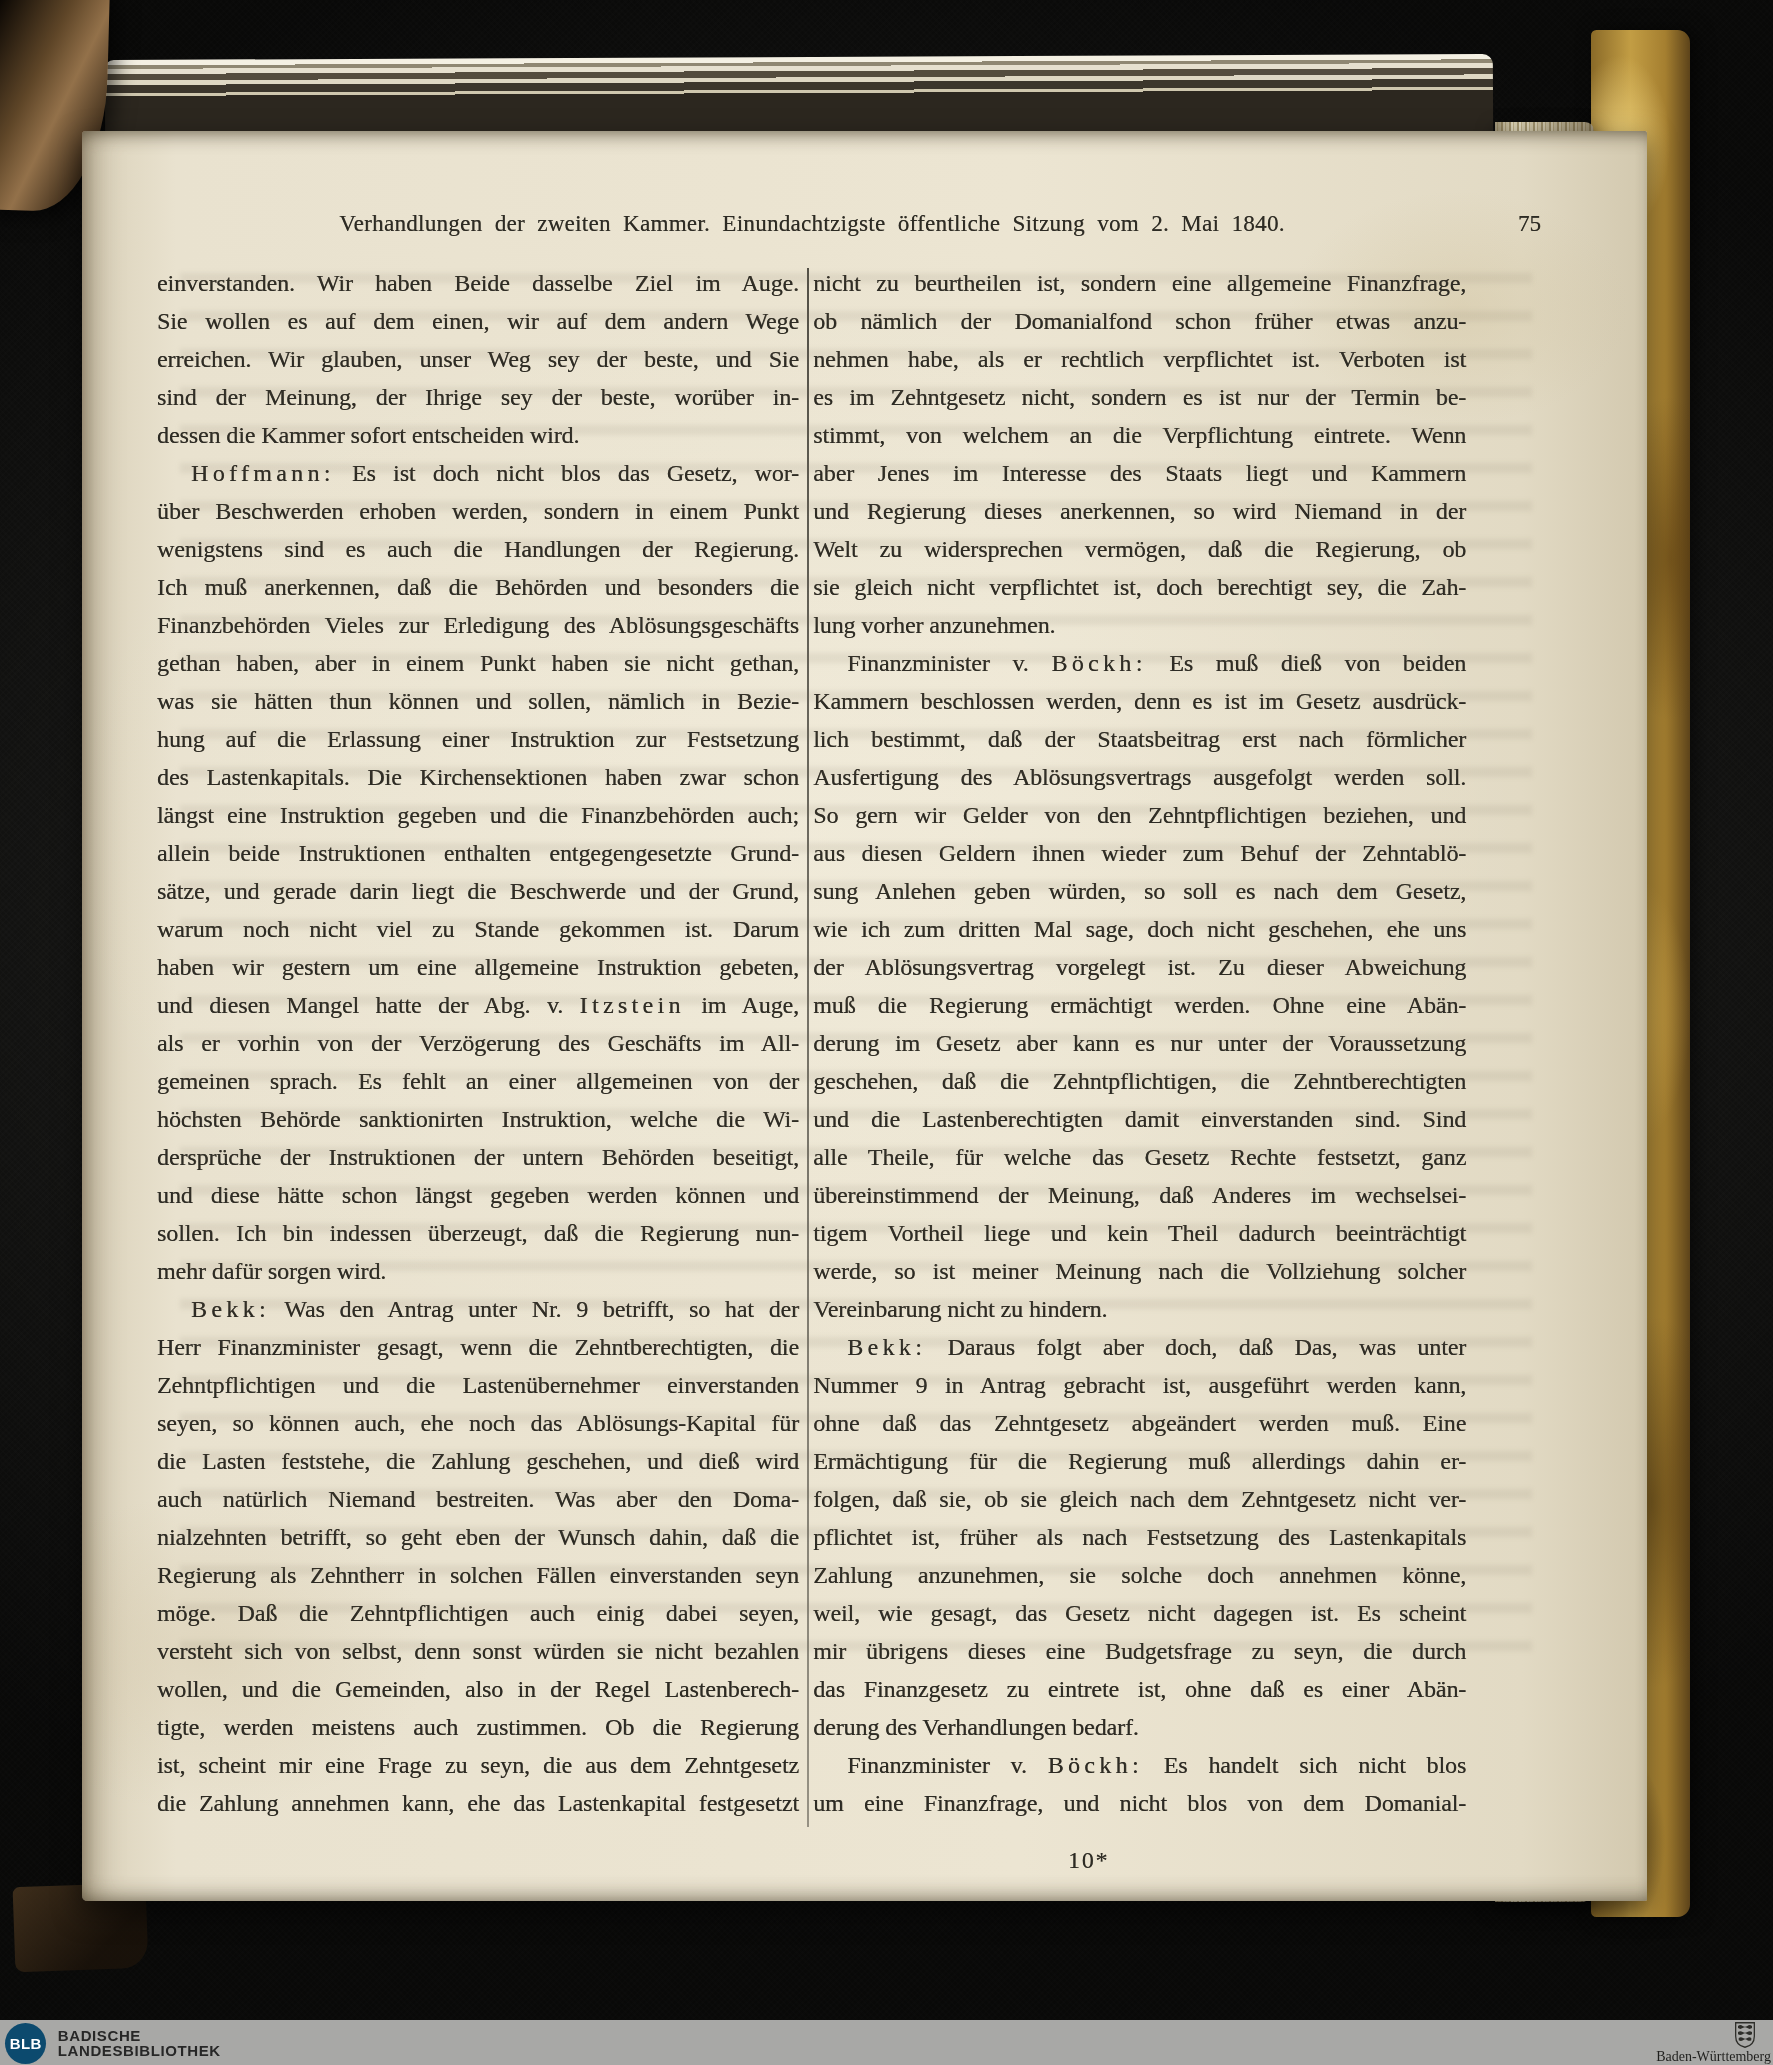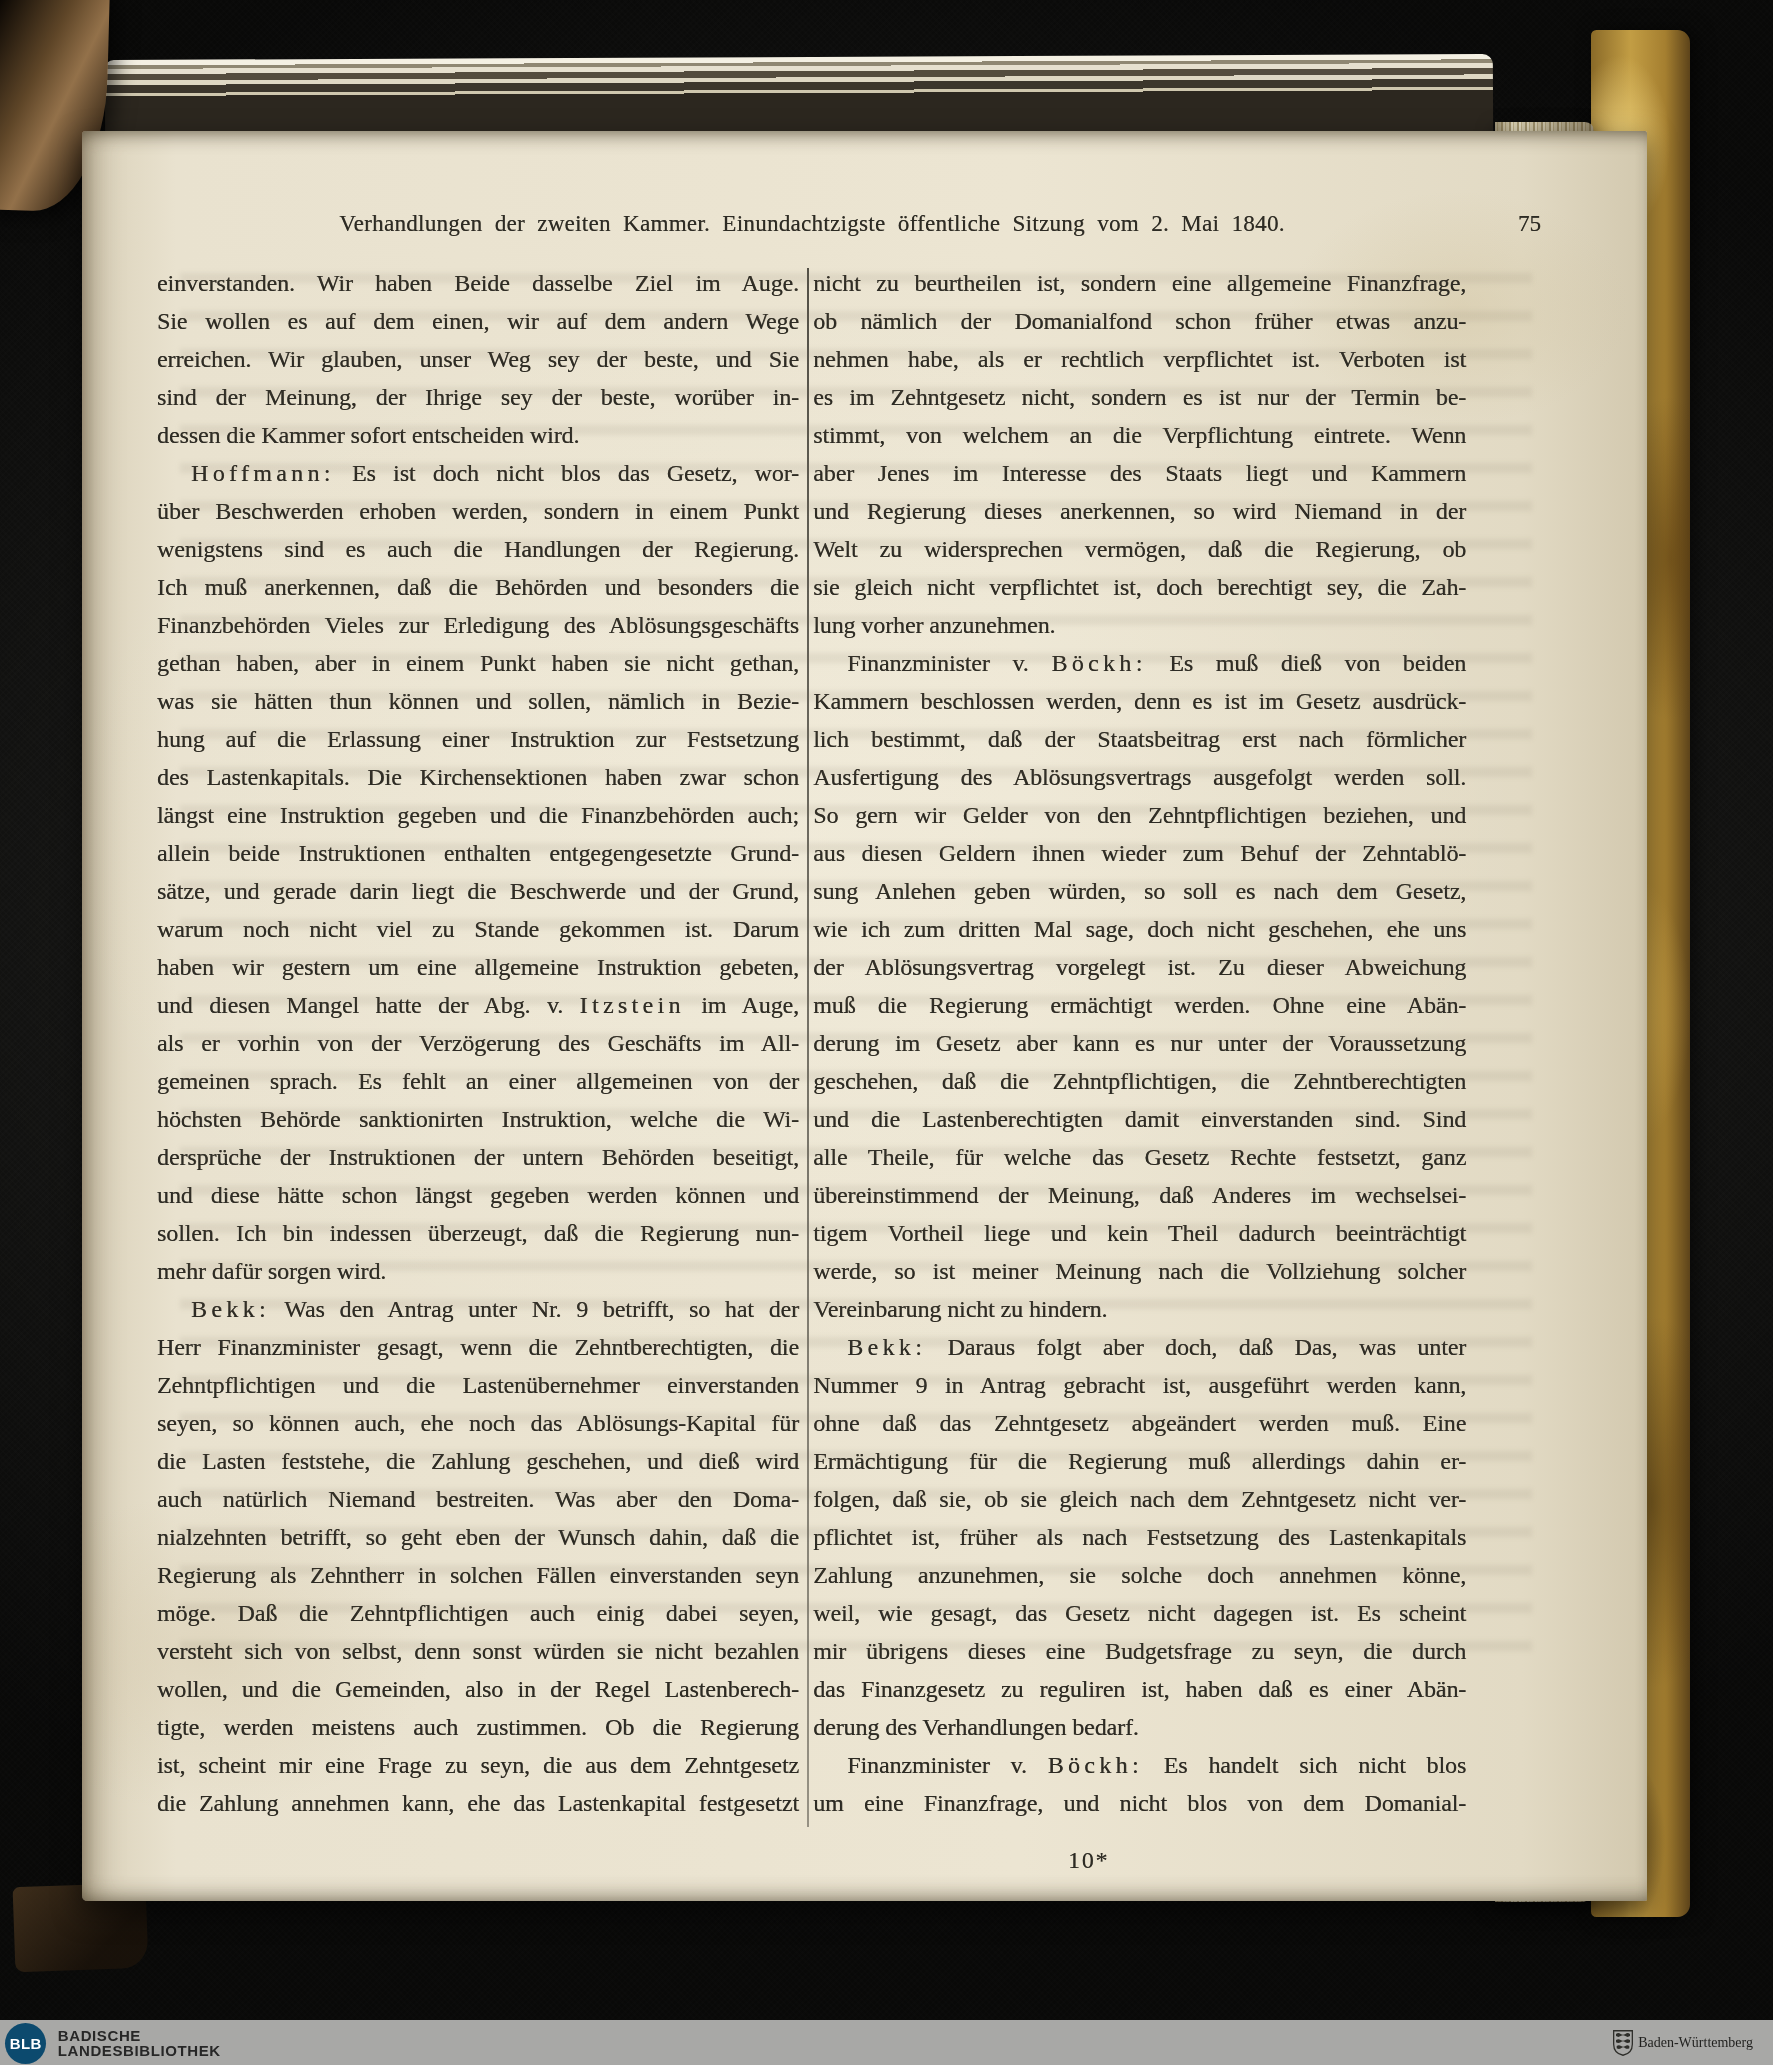--- a/index.html
+++ b/index.html
@@ -112,21 +112,21 @@
   .blb{display:flex;align-items:center;gap:11.5px;padding-left:5.3px;}
   .blb-circle{
     width:41px;height:41px;border-radius:50%;background:#0c4a6e;color:#ffffff;
     font-family:"Liberation Sans", sans-serif;font-weight:bold;font-size:15px;
     display:flex;align-items:center;justify-content:center;letter-spacing:0.4px;
   }
   .blb-name{
     font-family:"Liberation Sans", sans-serif;font-weight:bold;font-size:15px;
     line-height:15px;color:#272727;letter-spacing:0.6px;
   }
-  .bw{display:flex;align-items:center;padding-right:20px;gap:0px;}
+  .bw{display:flex;flex-direction:column;align-items:center;padding-right:2px;gap:0px;}
   .bw-crest{width:30px;height:28px;margin-left:62px;}
   .bw-name{font-family:"Liberation Serif", serif;font-size:14px;color:#1f1f1d;}
 </style>
 </head>
 <body>
 
 <div class="stage">
 
   <div class="top-edges"></div>
   <div class="cover"></div>
@@ -214,21 +214,21 @@
           <div class="line end"><span>Vereinbarung nicht zu hindern.</span></div>
           <div class="line indent"><span class="spaced">Bekk:</span><span> Daraus folgt aber doch, daß Das, was unter</span></div>
           <div class="line"><span>Nummer 9 in Antrag gebracht ist, ausgeführt werden kann,</span></div>
           <div class="line"><span>ohne daß das Zehntgesetz abgeändert werden muß. Eine</span></div>
           <div class="line"><span>Ermächtigung für die Regierung muß allerdings dahin er-</span></div>
           <div class="line"><span>folgen, daß sie, ob sie gleich nach dem Zehntgesetz nicht ver-</span></div>
           <div class="line"><span>pflichtet ist, früher als nach Festsetzung des Lastenkapitals</span></div>
           <div class="line"><span>Zahlung anzunehmen, sie solche doch annehmen könne,</span></div>
           <div class="line"><span>weil, wie gesagt, das Gesetz nicht dagegen ist. Es scheint</span></div>
           <div class="line"><span>mir übrigens dieses eine Budgetsfrage zu seyn, die durch</span></div>
-          <div class="line"><span>das Finanzgesetz zu reguliren ist, haben daß es einer Abän-</span></div>
+          <div class="line"><span>das Finanzgesetz zu eintrete ist, ohne daß es einer Abän-</span></div>
           <div class="line end"><span>derung des Verhandlungen bedarf.</span></div>
           <div class="line indent"><span>Finanzminister v. </span><span class="spaced">Böckh:</span><span> Es handelt sich nicht blos</span></div>
           <div class="line"><span>um eine Finanzfrage, und nicht blos von dem Domanial-</span></div>
         </div>
     </div>
 
     <div class="sig-mark">10*</div>
   </div>
 
   <div class="viewer-bar">

